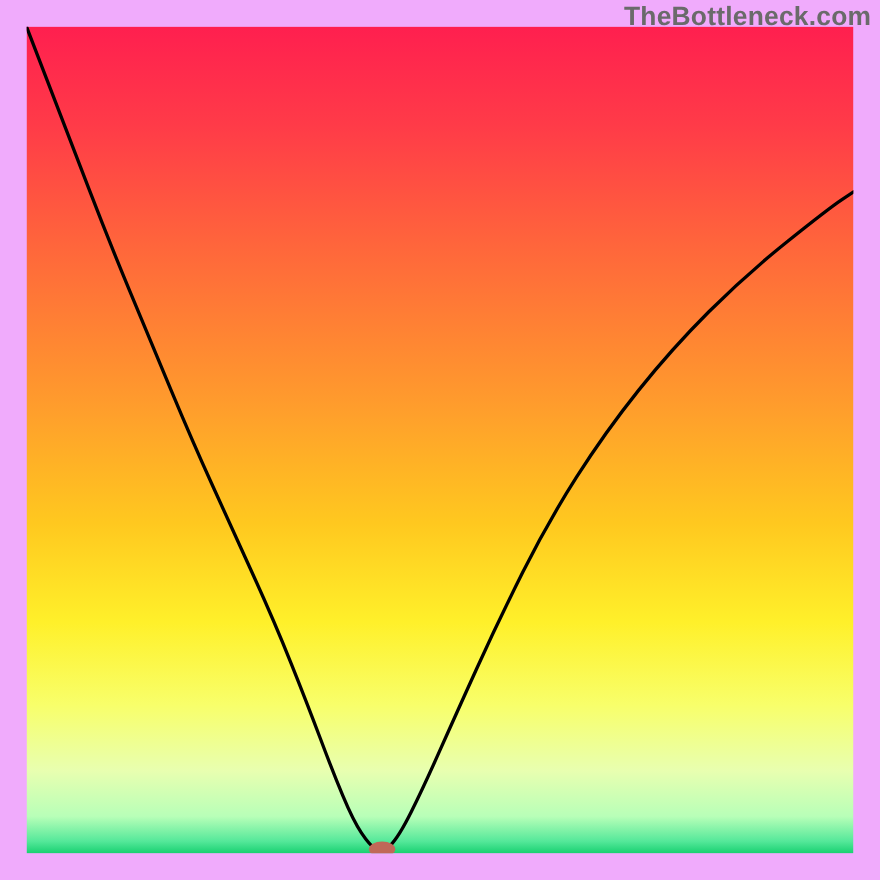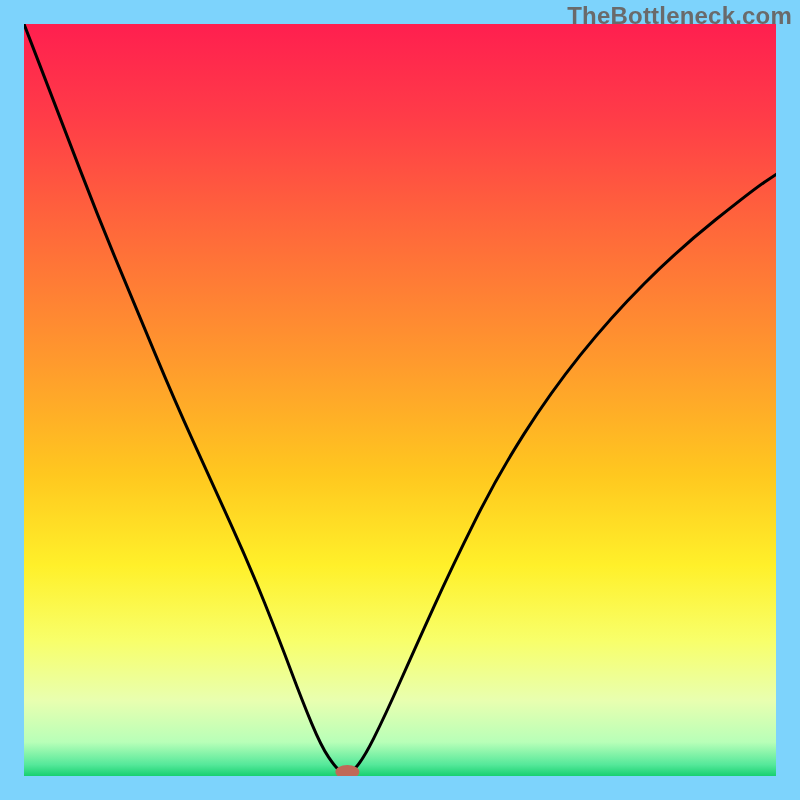--- a/index.html
+++ b/index.html
@@ -10,21 +10,21 @@
     overflow: hidden;
     background: #000;
     font-family: Arial, Helvetica, sans-serif;
   }
   .frame {
     position: absolute;
     left: 0;
     top: 0;
     width: 800px;
     height: 800px;
-    background: #7dd3fc;
+    background: #f0abfc;
   }
   .plot-area {
     position: absolute;
     left: 24px;
     top: 24px;
     width: 752px;
     height: 752px;
     overflow: hidden;
   }
   .watermark {

